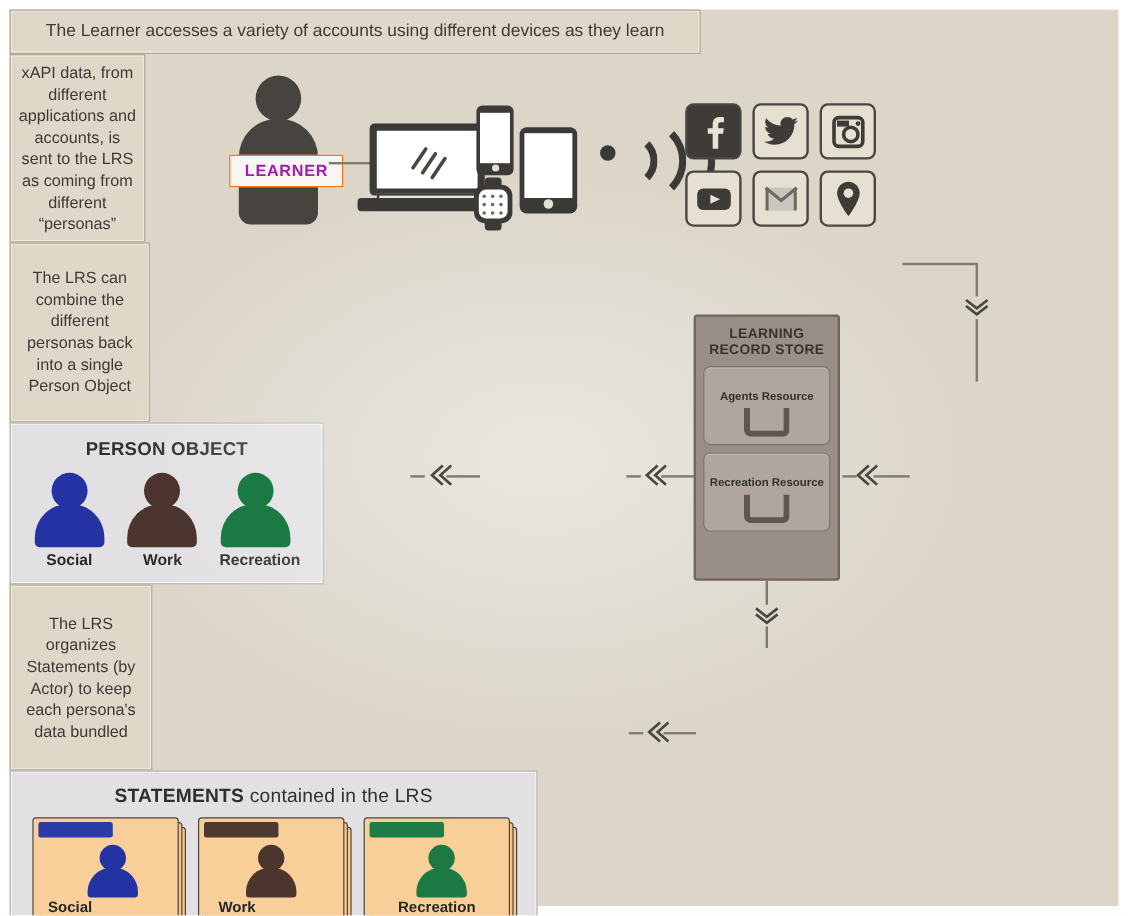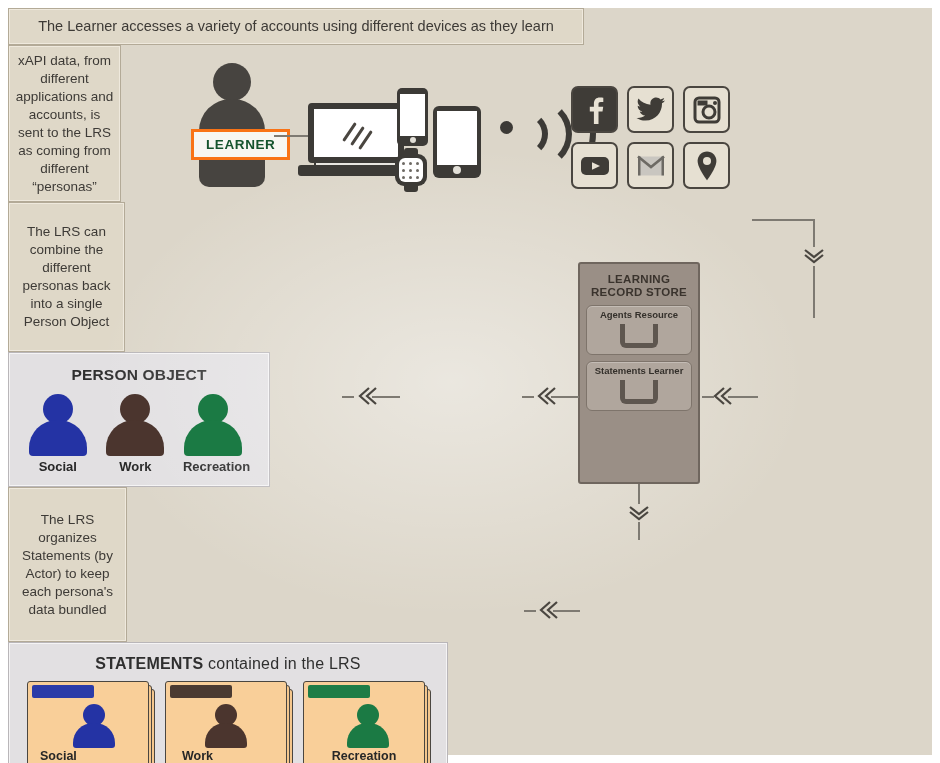--- a/index.html
+++ b/index.html
@@ -59,24 +59,24 @@
   }
   .learner-body{
     position:absolute;left:8px;top:36px;
     width:66px;height:88px;
     background:#474440;
     border-radius:32px 32px 10px 10px;
   }
   .learner-tag{
     position:absolute;left:0px;top:66px;
     background:#f7f6f2;
-    border:3px solid #f97316;
+    border:1px solid #f97316;
     padding:5px 12px 5px 12px;
     font-size:13.5px;font-weight:bold;letter-spacing:.6px;
-    color:#14532d;
+    color:#a21caf;
     font-family:"Liberation Sans",sans-serif;
   }
 
   
   .chev{position:absolute;color:#4a4640;}
   .chev svg{display:block;}
   .hline{position:absolute;height:1.5px;background:#7e7a72;}
   .vline{position:absolute;width:1.5px;background:#7e7a72;}
 
   
@@ -154,21 +154,21 @@
   }
   .lrs-title{
     text-align:center;font-weight:bold;color:#3a332d;font-size:11.5px;
     line-height:13px;letter-spacing:.3px;margin:3px 0 6px 0;
   }
   .lrs-card{
     background:#b0a69d;
     border:1px solid #7e746b;
     border-radius:6px;
     margin-bottom:6px;
-    padding:3px 2px 6px 2px;
+    padding:19px 2px 6px 2px;
     text-align:center;
     box-shadow:0 1px 0 rgba(255,255,255,.25) inset;
   }
   .lrs-card .cap{
     font-size:9.5px;font-weight:bold;color:#34302b;display:block;margin-bottom:4px;
     white-space:nowrap;
   }
   .bucket{
     width:38px;height:24px;margin:0 auto;
     border:5px solid #5e564f;
@@ -361,21 +361,21 @@
       <div class="lrs-title">
         <span>LEARNING</span><br>
         <span>RECORD STORE</span>
       </div>
 
       <div class="lrs-card">
         <span class="cap">Agents Resource</span>
         <div class="bucket"></div>
       </div>
       <div class="lrs-card">
-        <span class="cap">Statements Learner</span>
+        <span class="cap">Recreation Resource</span>
         <div class="bucket"></div>
       </div>
     </div>
 
     <div class="hline" style="left:543px;top:388px;width:28px;"></div>
     <div class="chev" style="left:524px;top:374px;">
       <svg width="26" height="28" viewBox="0 0 26 28">
         <path d="M16 6 L7 14 L16 22" fill="none" stroke="#4a4640" stroke-width="2.2"></path>
         <path d="M23 6 L14 14 L23 22" fill="none" stroke="#4a4640" stroke-width="2.2"></path>
       </svg>

